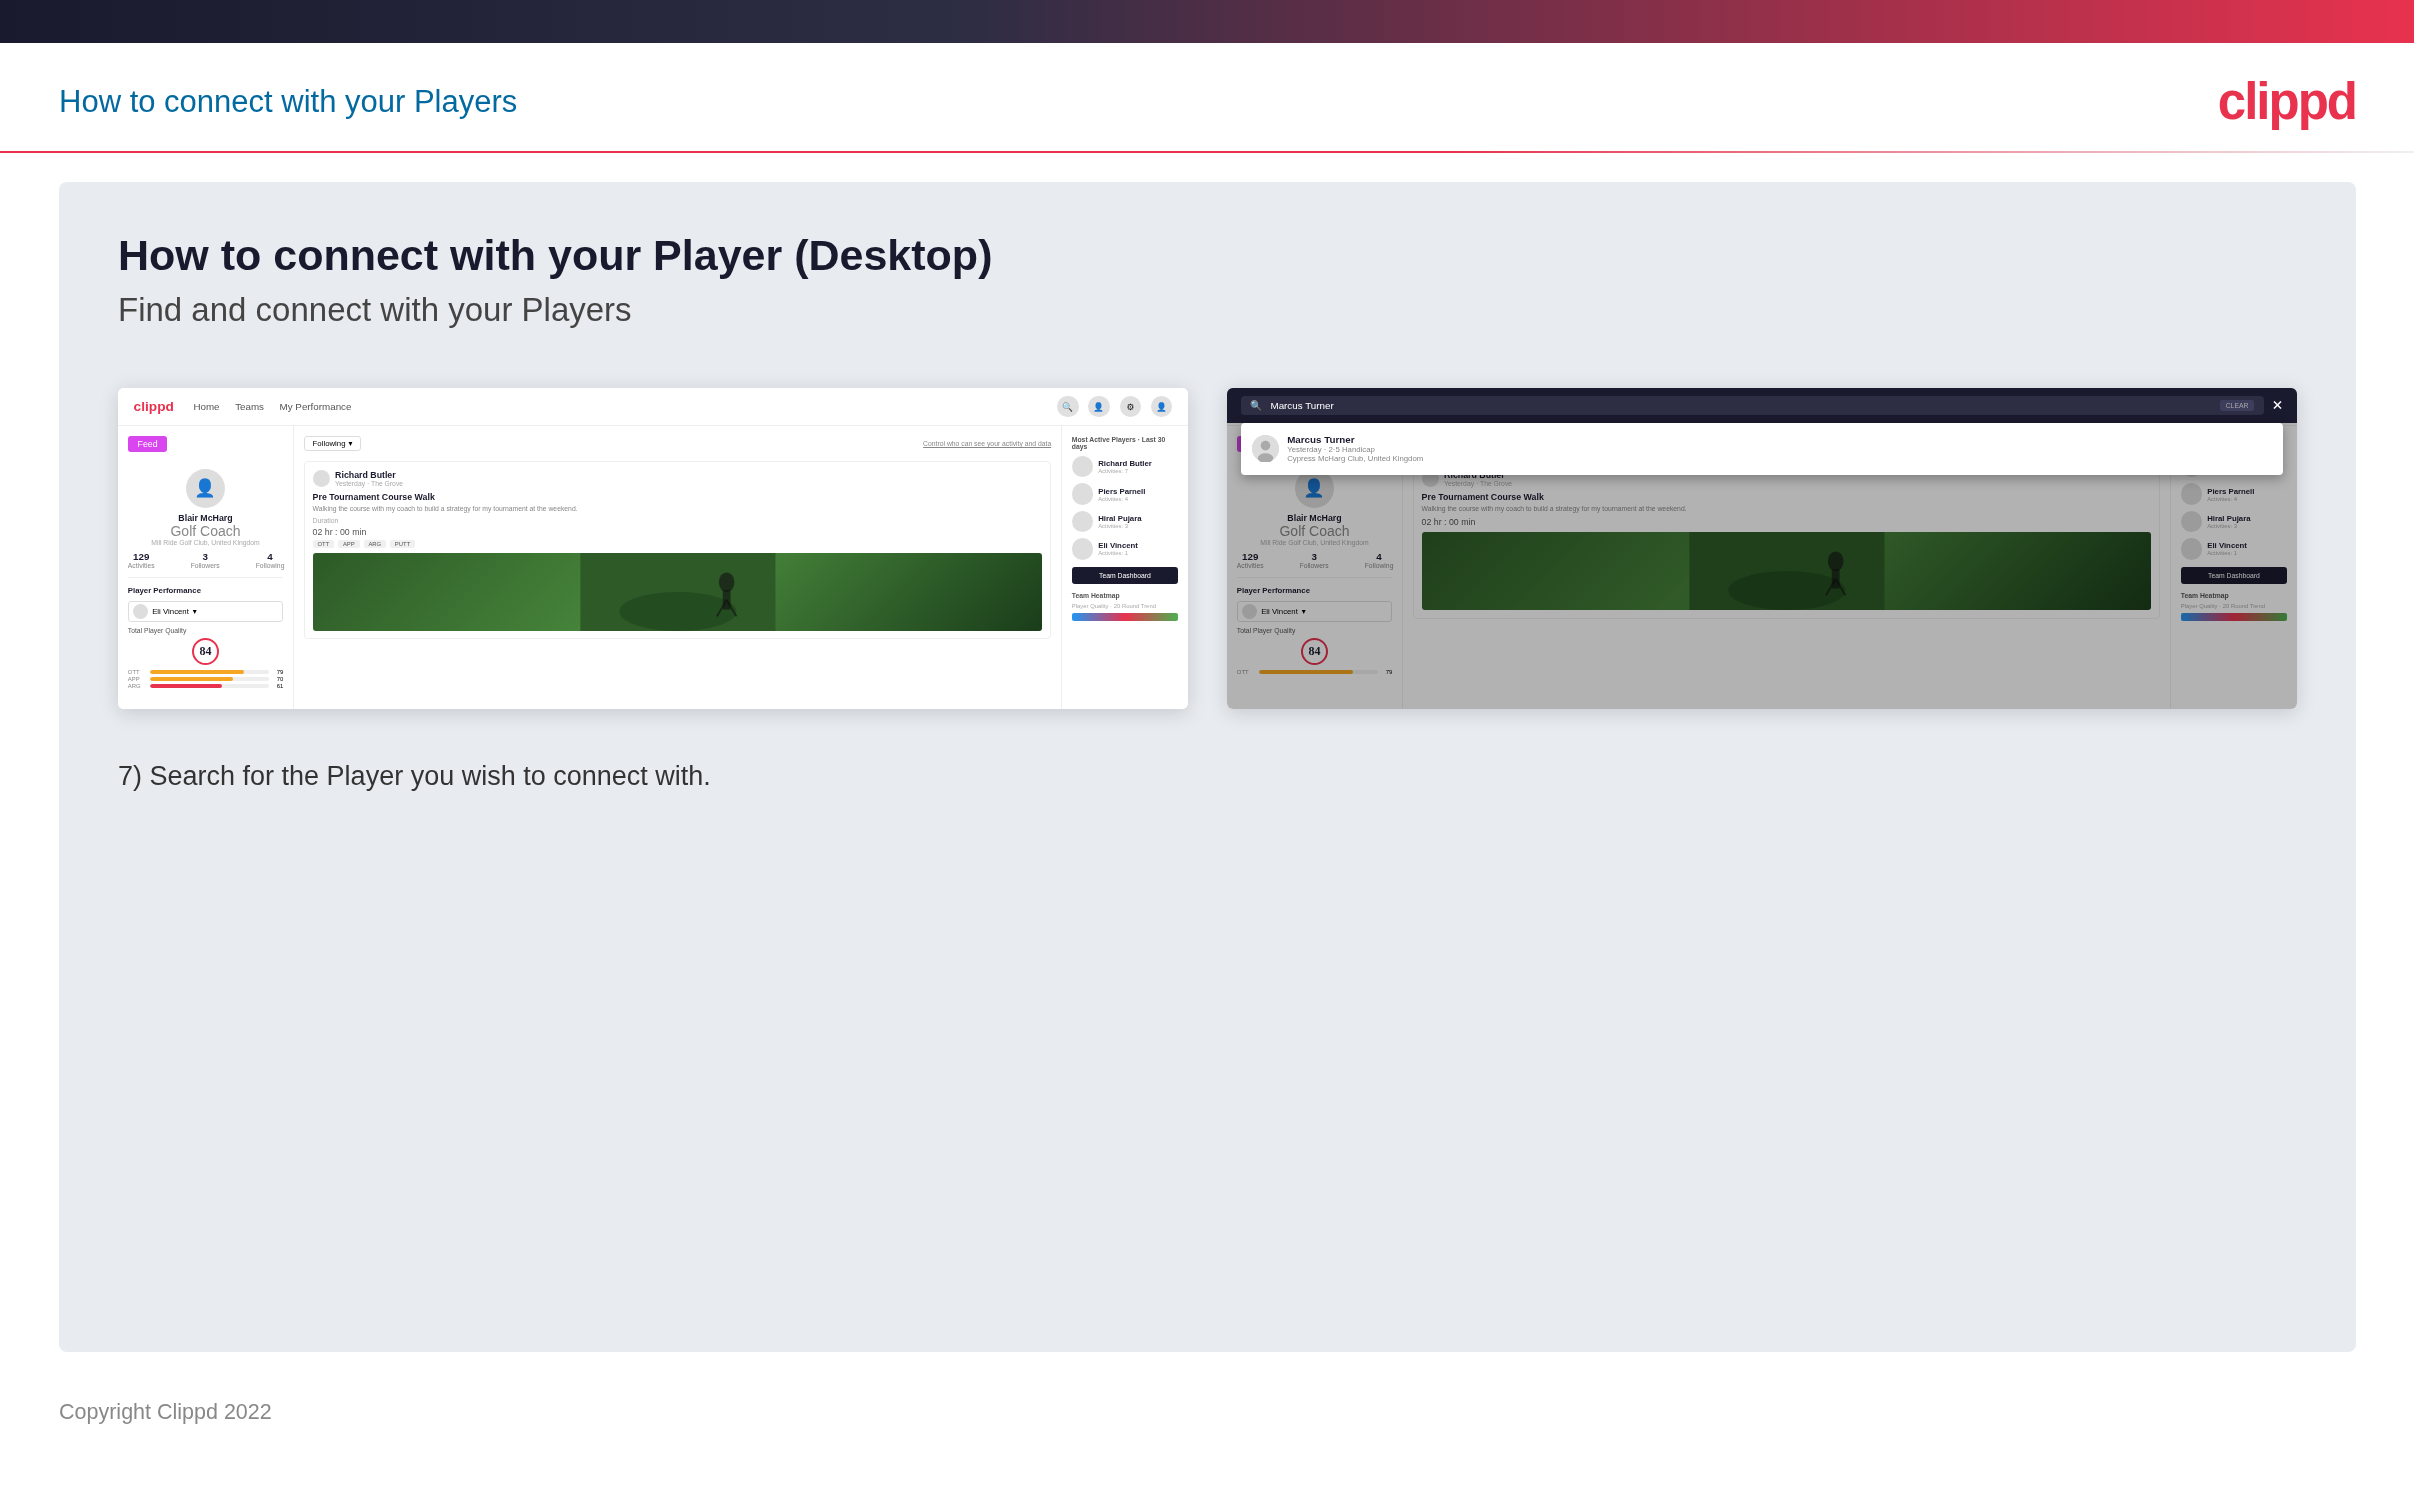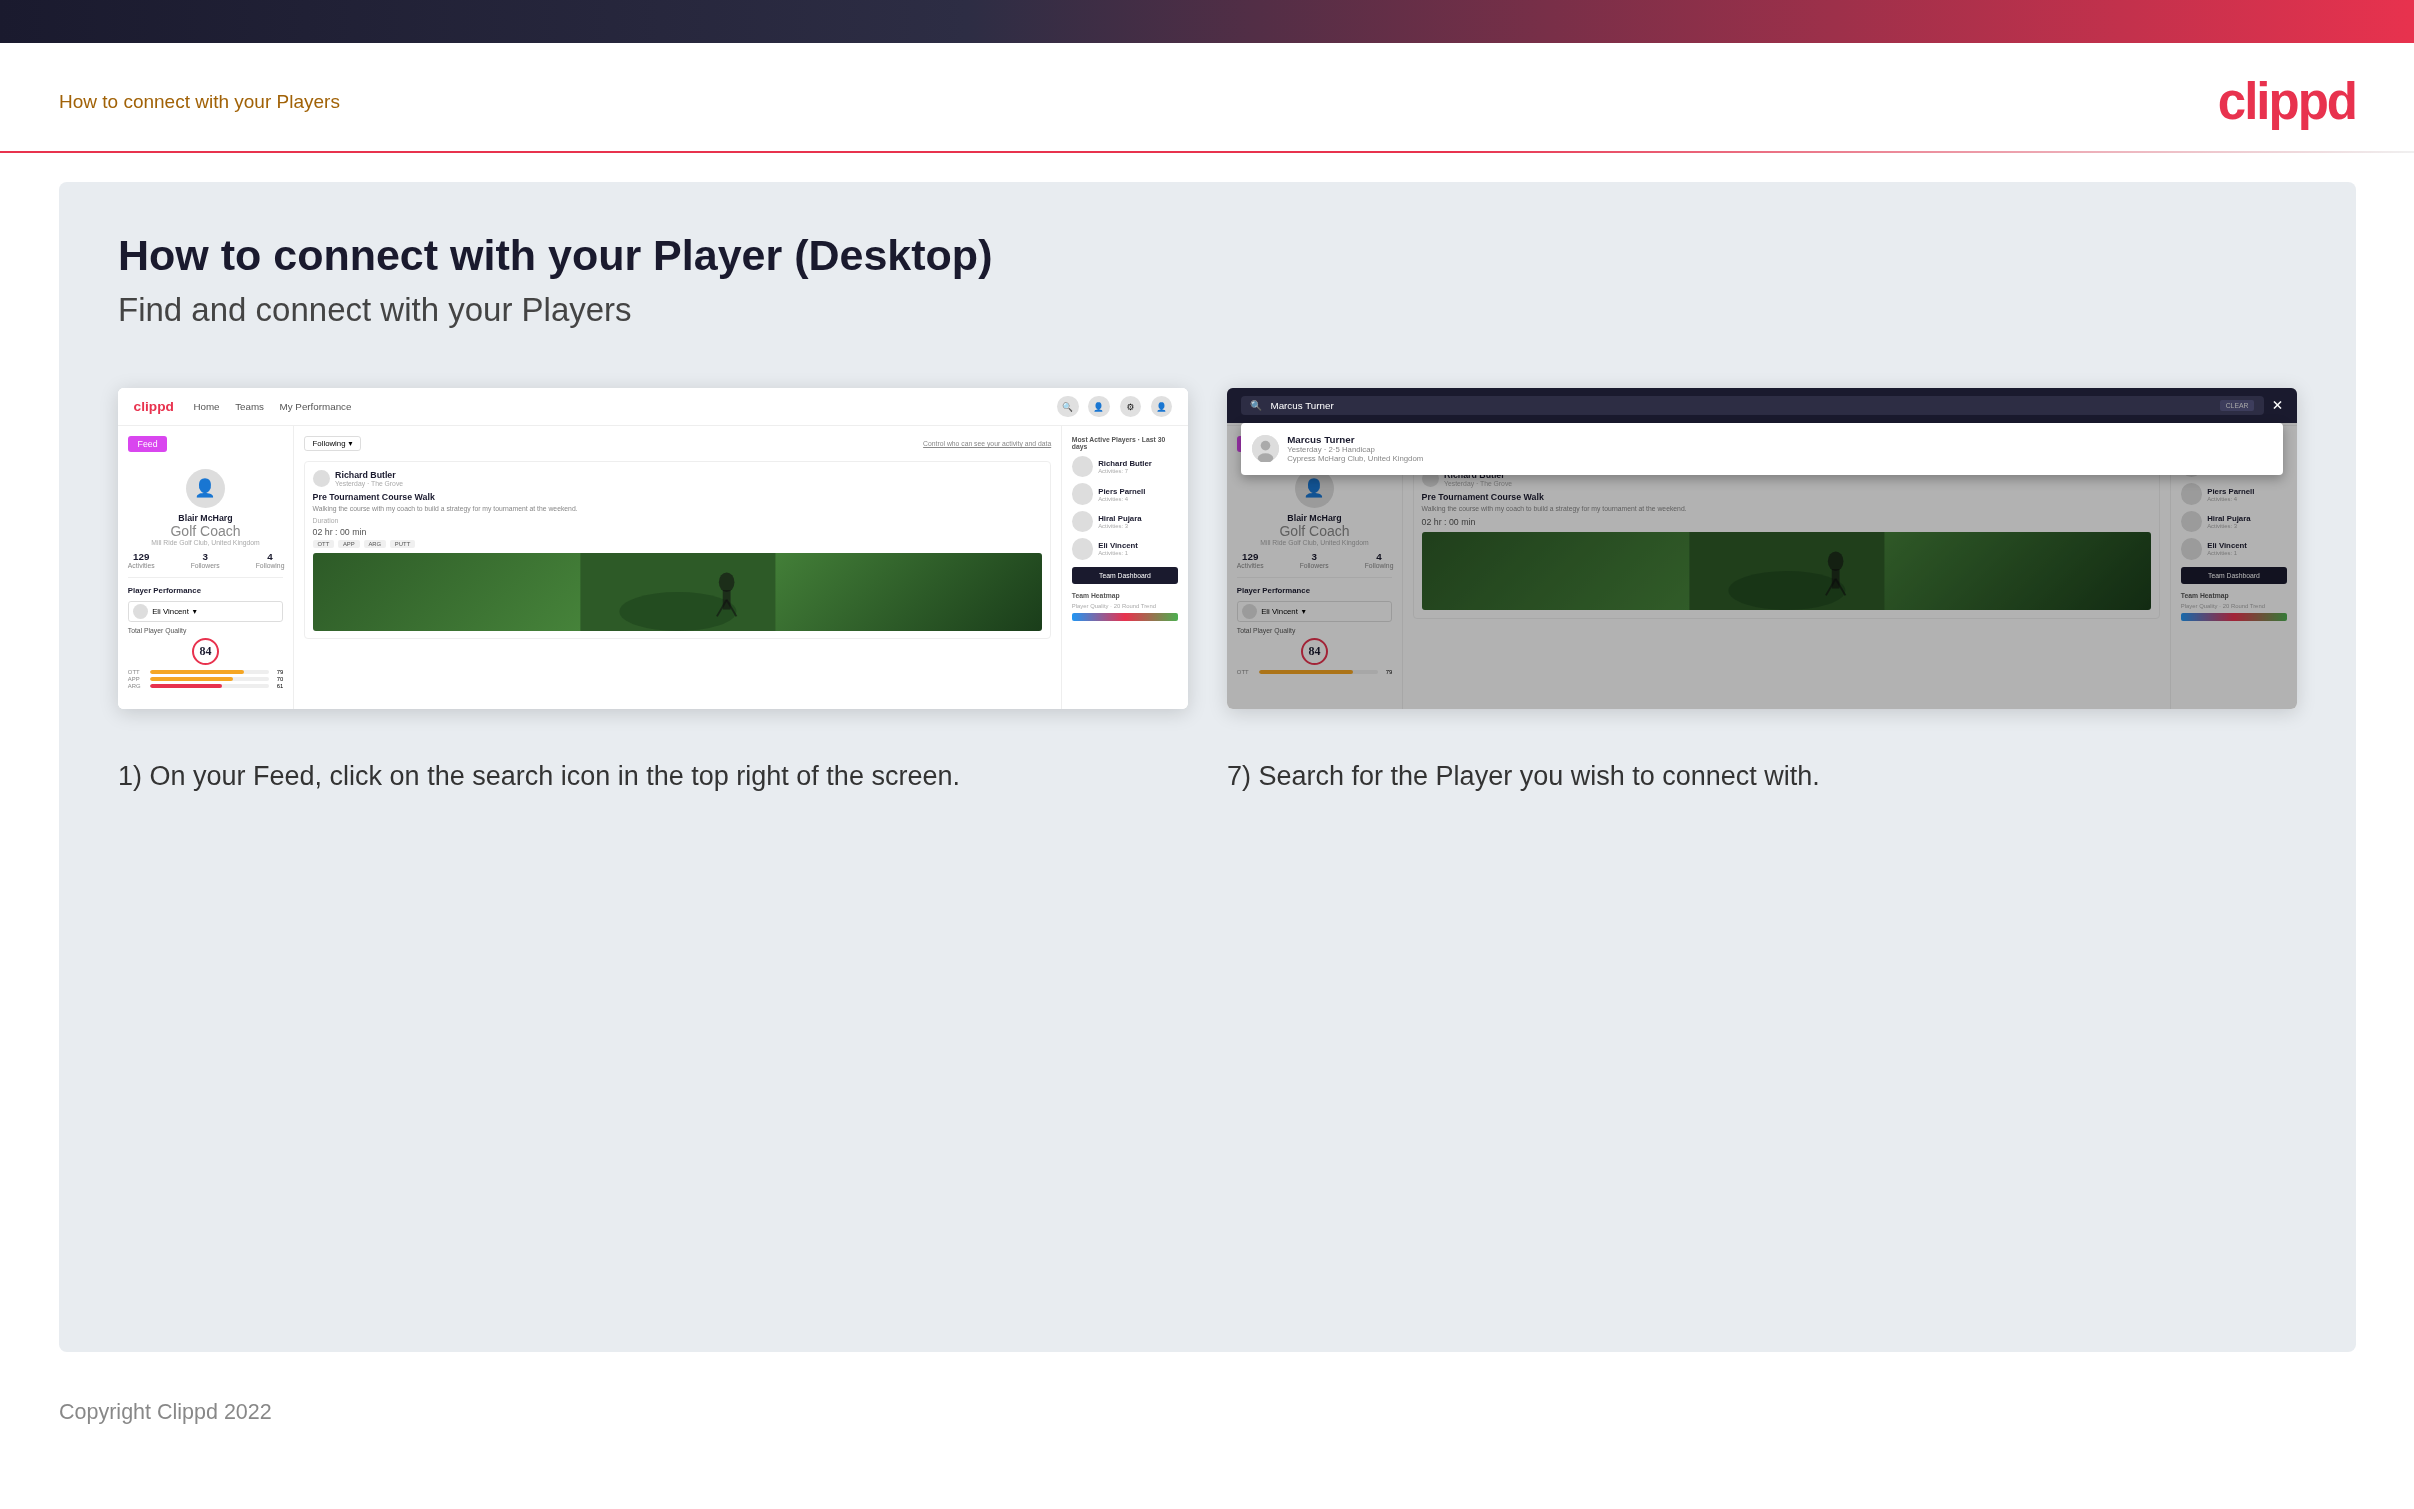--- a/index.html
+++ b/index.html
@@ -20,22 +20,22 @@
 
     
     .header {
       display: flex;
       justify-content: space-between;
       align-items: center;
       padding: 29px 59px 19.5px 59px;
     }
 
     .header-title {
-      font-size: 19px;
-      color: #a16207;
+      font-size: 31px;
+      color: #0369a1;
       font-weight: 400;
     }
 
     .logo {
       font-size: 51px;
       font-weight: 800;
       color: #e8324e;
       letter-spacing: -2px;
     }
 
@@ -908,21 +908,20 @@
               <div class="search-result-sub">Cypress McHarg Club, United Kingdom</div>
             </div>
           </div>
         </div>
       </div>
     </div>
 
   </div>
 
   <div class="caption-row">
-    <div class="caption">1) On your Feed, click on the search icon in the top right of the screen.</div>
     <div class="caption">7) Search for the Player you wish to connect with.</div>
   </div>
 
 </div>
 
 <div class="footer">
   <span>Copyright Clippd 2022</span>
 </div>
 
 

